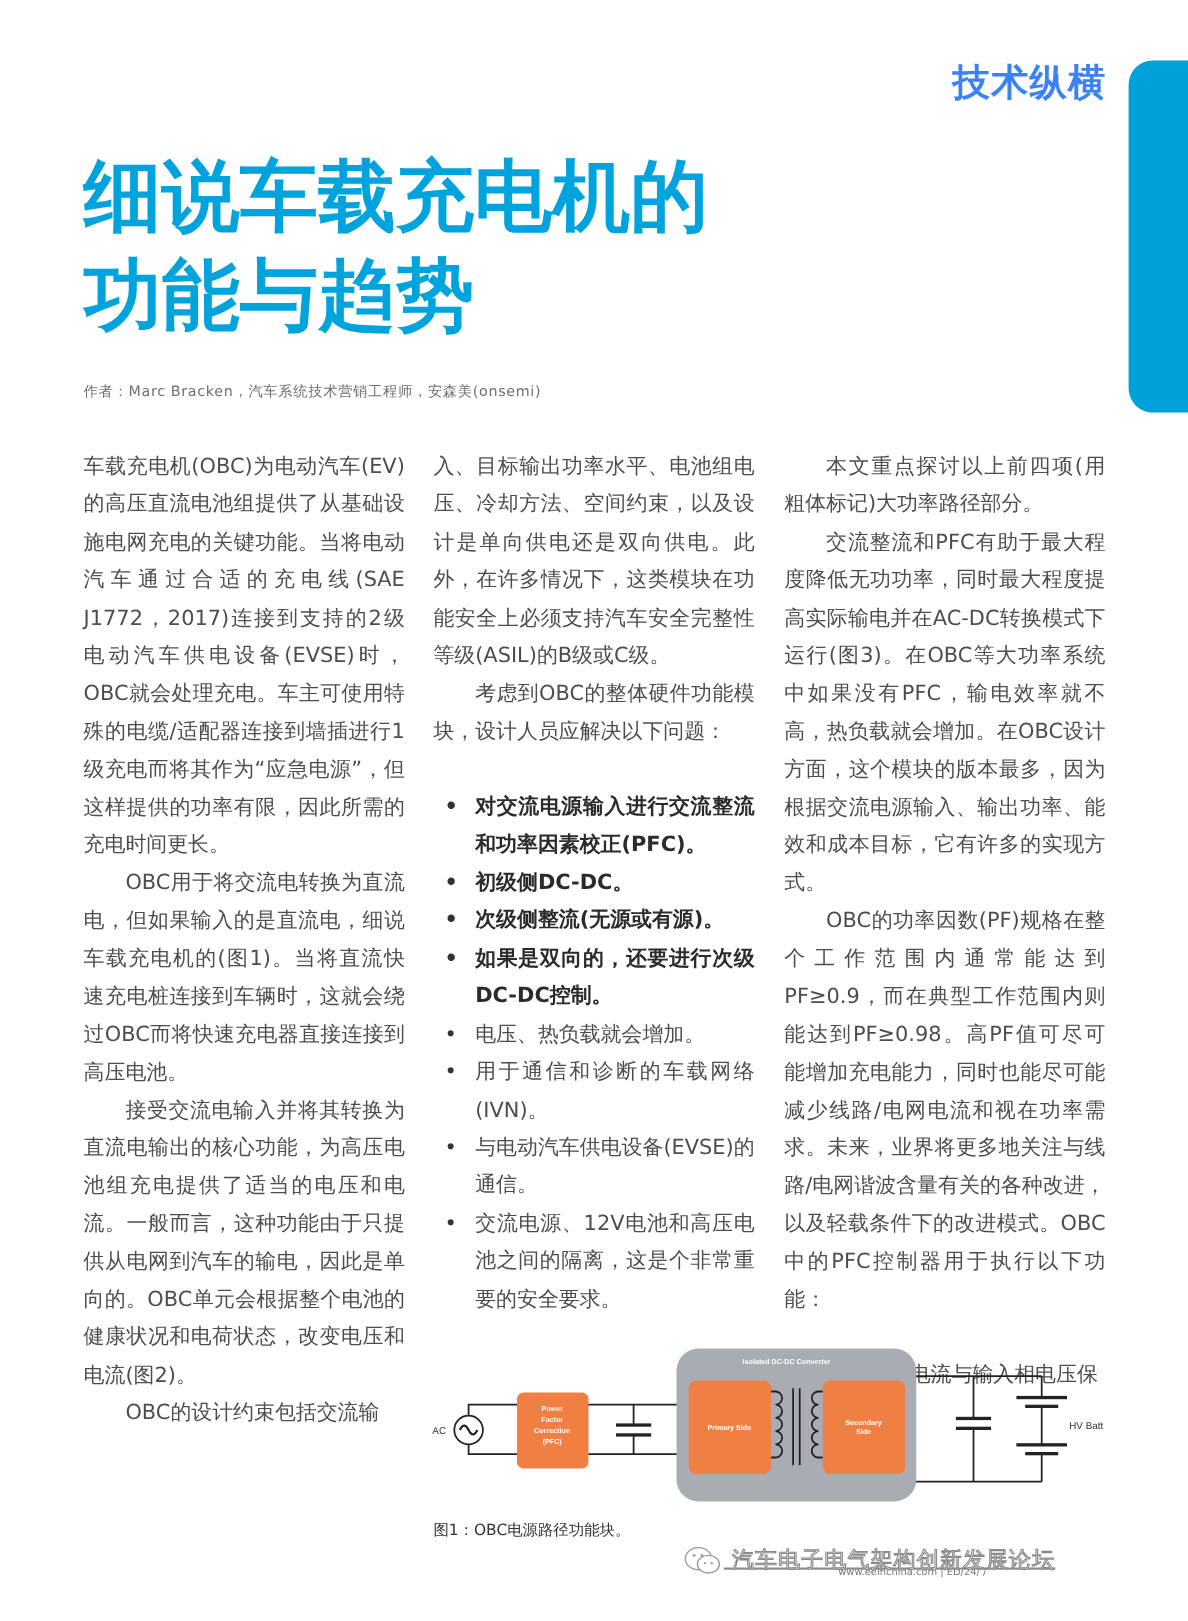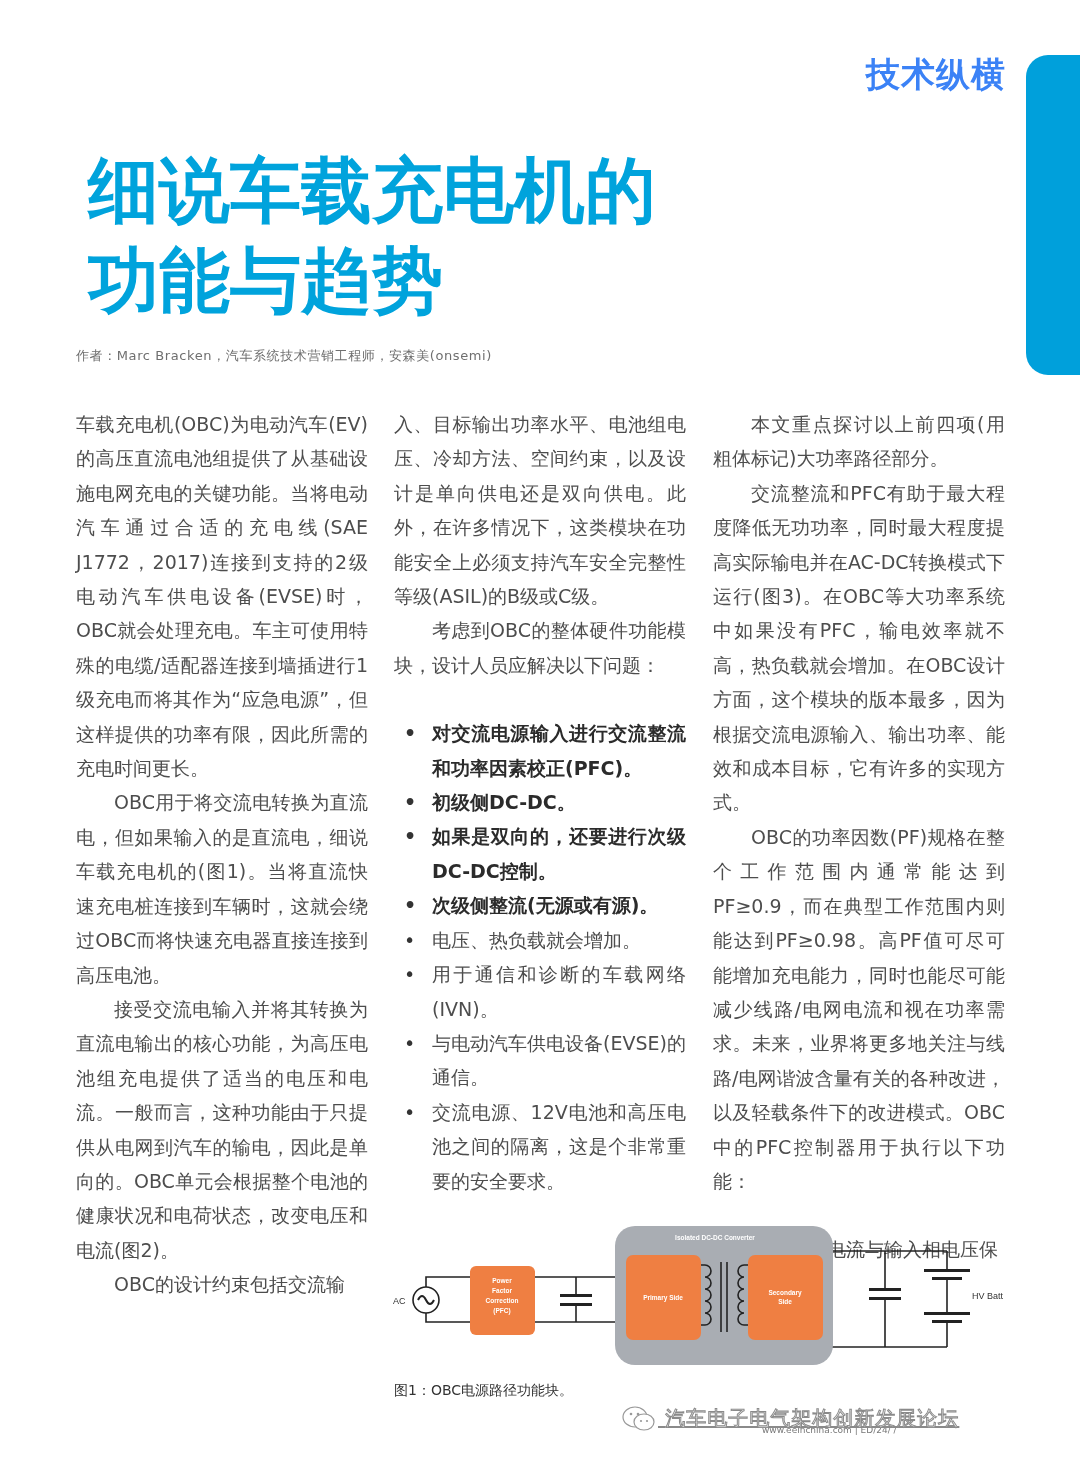--- a/index.html
+++ b/index.html
@@ -13,21 +13,21 @@
     position: absolute; left: 866px; top: 52px;
     font-size: 34px; font-weight: bold; color: #3b82f6; letter-spacing: 1px;
   }
   .side-tab {
     position: absolute; left: 1026px; top: 55px; width: 80px; height: 320px;
     background: #00a0db; border-radius: 22px 0 0 22px;
   }
   .title {
     position: absolute; left: 76px; top: 134px;
     font-size: 71px; line-height: 90px; font-weight: bold; color: #00a3dc;
-    letter-spacing: 0px; margin: 12px;
+    letter-spacing: 0px; margin: 0;
   }
   .title span { display: block; }
   .byline {
     position: absolute; left: 76px; top: 347px;
     font-size: 13px; color: #6f6f6f; letter-spacing: 0.6px;
   }
   .col {
     position: absolute; top: 407px;
     font-size: 19px; line-height: 34.4px; color: #4d4d4d;
     text-align: justify; text-justify: inter-ideograph;
@@ -81,22 +81,22 @@
   <p class="ind">OBC的设计约束包括交流输</p>
 </div>
 
 <div class="col col2">
   <p>入、目标输出功率水平、电池组电压、冷却方法、空间约束，以及设计是单向供电还是双向供电。此外，在许多情况下，这类模块在功能安全上必须支持汽车安全完整性等级(ASIL)的B级或C级。</p>
   <p class="ind">考虑到OBC的整体硬件功能模块，设计人员应解决以下问题：</p>
   <div class="gap"></div>
   <ul class="bullets">
     <li class="bold">对交流电源输入进行交流整流和功率因素校正(PFC)。</li>
     <li class="bold">初级侧DC-DC。</li>
+    <li class="bold">次级侧整流(无源或有源)。</li>
     <li class="bold">如果是双向的，还要进行次级DC-DC控制。</li>
-    <li class="bold">次级侧整流(无源或有源)。</li>
     <li>电压、热负载就会增加。</li>
     <li>用于通信和诊断的车载网络(IVN)。</li>
     <li>与电动汽车供电设备(EVSE)的通信。</li>
     <li>交流电源、12V电池和高压电池之间的隔离，这是个非常重要的安全要求。</li>
   </ul>
 </div>
 
 <div class="col col3">
   <p class="ind">本文重点探讨以上前四项(用粗体标记)大功率路径部分。</p>
   <p class="ind">交流整流和PFC有助于最大程度降低无功功率，同时最大程度提高实际输电并在AC-DC转换模式下运行(图3)。在OBC等大功率系统中如果没有PFC，输电效率就不高，热负载就会增加。在OBC设计方面，这个模块的版本最多，因为根据交流电源输入、输出功率、能效和成本目标，它有许多的实现方式。</p>

